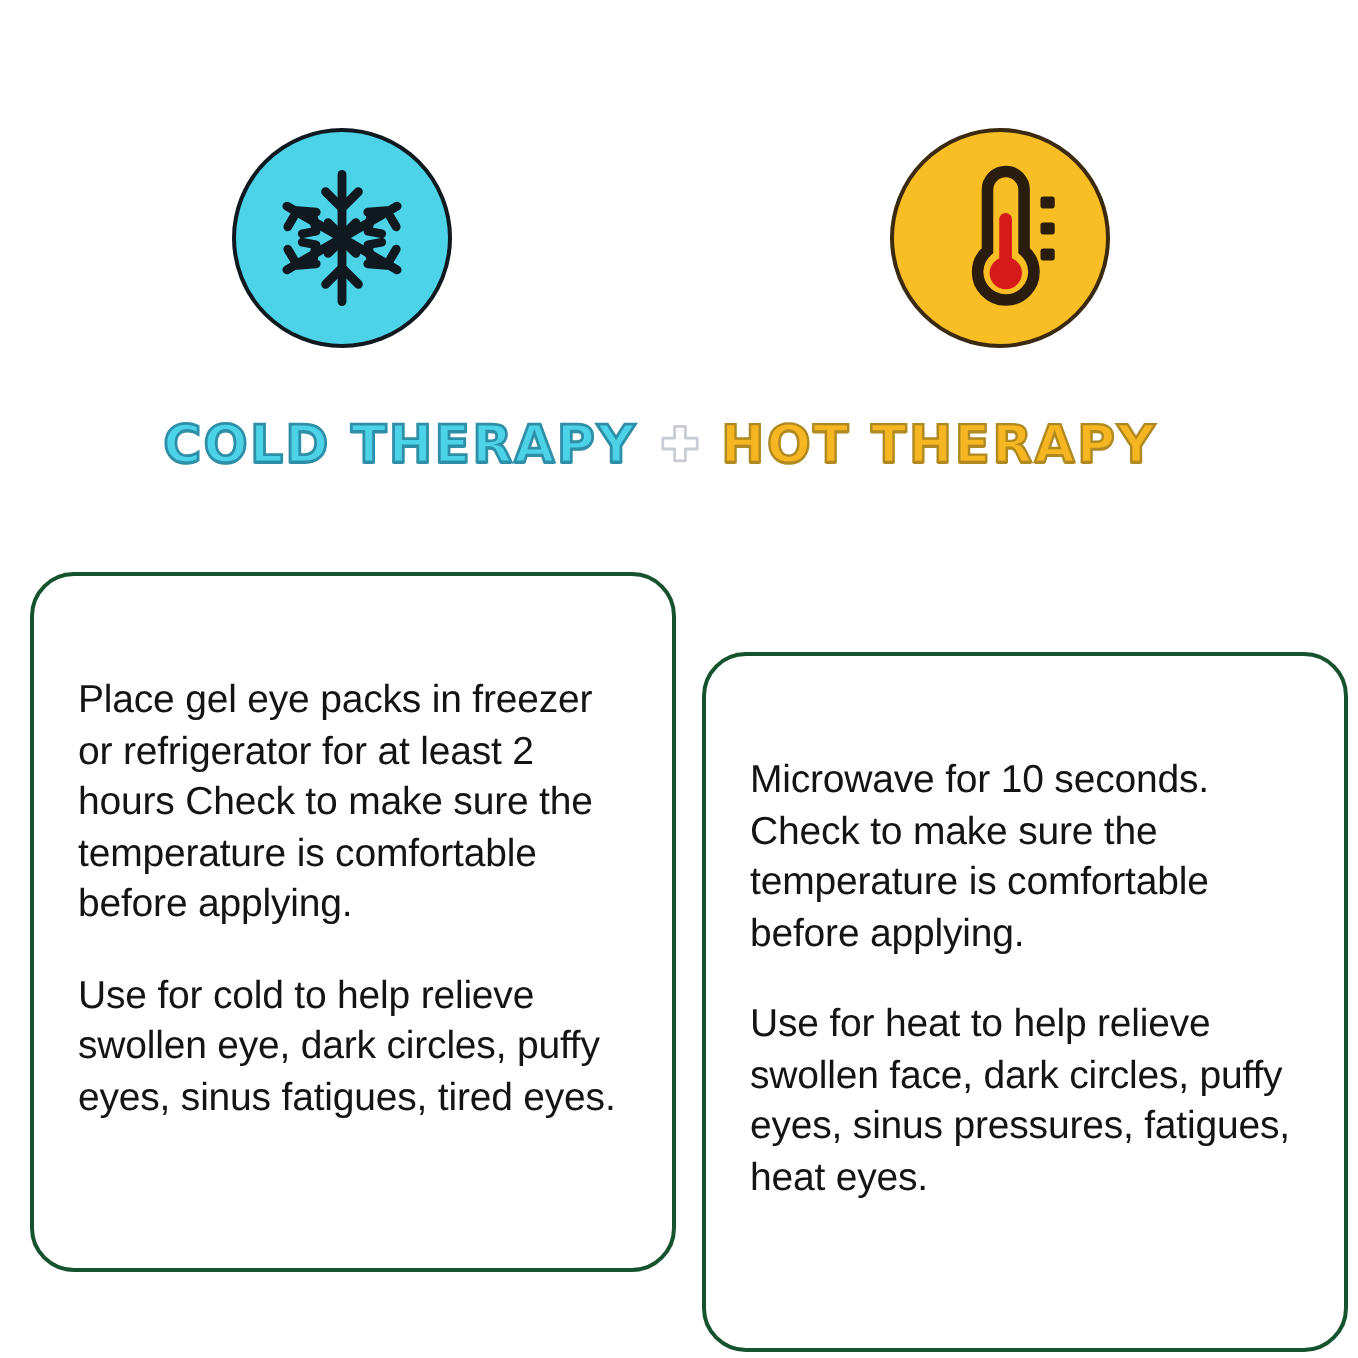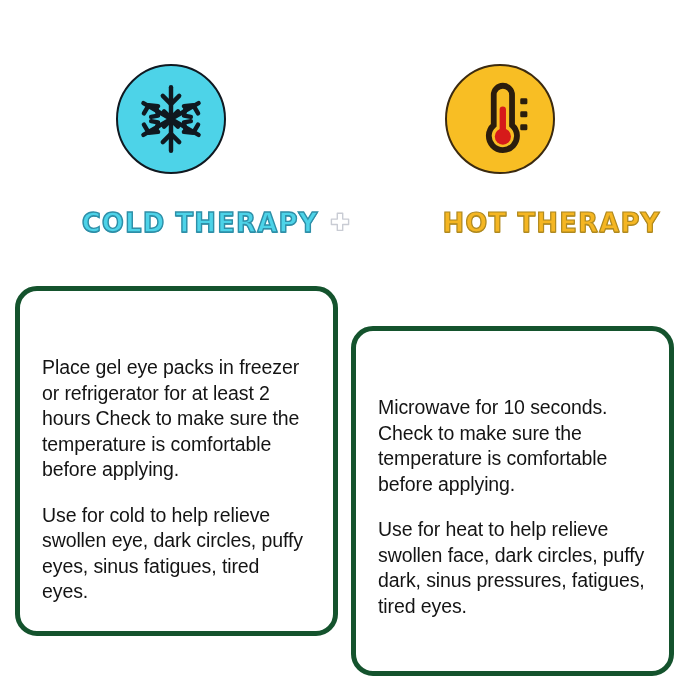--- a/index.html
+++ b/index.html
@@ -76,21 +76,21 @@
     -webkit-text-stroke: 1.4px #2e8fa8;
     text-shadow: 0 1px 0 #2e8fa8;
     width: 300px;
     text-align: right;
   }
   .therapy-title.hot {
     color: #F5B622;
     -webkit-text-stroke: 1.2px #b08a20;
     text-shadow: 0 1px 0 #b08a20;
     width: 300px;
-    text-align: right;
+    text-align: left;
   }
   .plus-sign {
     width: 42px;
     display: flex;
     align-items: center;
     justify-content: center;
   }
   .plus-sign svg { display: block; }
 
   
@@ -100,24 +100,24 @@
     left: 0;
     width: 679px;
     height: 350px;
   }
   .info-card {
     position: absolute;
     top: 0;
     width: 323px;
     height: 350px;
     box-sizing: border-box;
-    border: 5px solid #14532d;
+    border: 2px solid #14532d;
     border-radius: 22px;
     background: #ffffff;
-    padding: 64px 24px 0 22px;
+    padding: 50px 24px 0 22px;
   }
   .info-card.left  { left: 15px; }
   .info-card.right { left: 351px; margin-top: 40px; }
 
   .card-para {
     margin: 0 0 20px 0;
     color: #141414;
     font-family: "Liberation Sans", sans-serif;
     font-size: 19.5px;
     line-height: 1.31;
@@ -196,18 +196,18 @@
 
   <div class="cards">
 
     <div class="info-card left">
       <p class="card-para">Place gel eye packs in freezer or refrigerator for at least 2 hours Check to make sure the temperature is comfortable before applying.</p>
       <p class="card-para">Use for cold to help relieve swollen eye, dark circles, puffy eyes, sinus fatigues, tired eyes.</p>
     </div>
 
     <div class="info-card right">
       <p class="card-para">Microwave for 10 seconds. Check to make sure the temperature is comfortable before applying.</p>
-      <p class="card-para">Use for heat to help relieve swollen face, dark circles, puffy dark, sinus pressures, fatigues, tired eyes.</p>
+      <p class="card-para">Use for heat to help relieve swollen face, dark circles, puffy eyes, sinus pressures, fatigues, heat eyes.</p>
     </div>
 
   </div>
 
 </div>
 
 </body></html>

